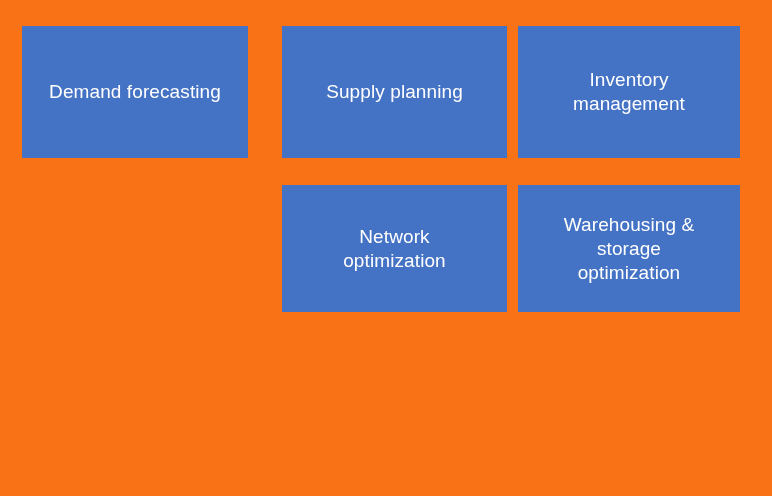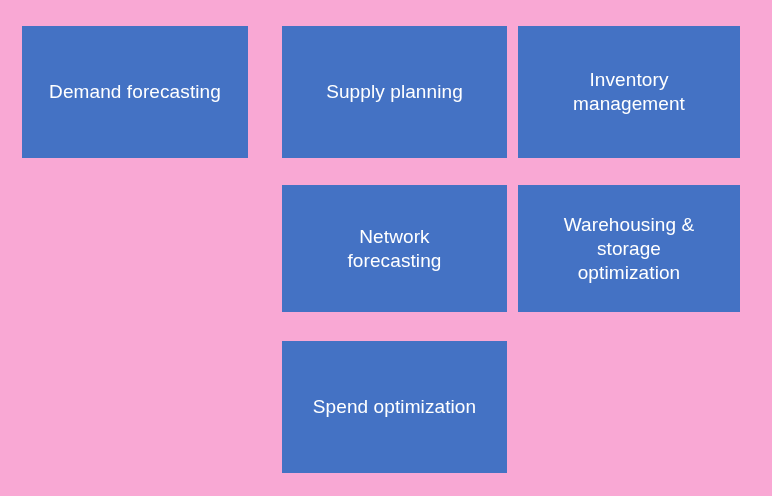--- a/index.html
+++ b/index.html
@@ -12,21 +12,21 @@
     height: 496px;
     background: #FFFFFF;
     font-family: "Liberation Sans", sans-serif;
     overflow: hidden;
   }
 
   #diagram-canvas {
     position: relative;
     width: 772px;
     height: 496px;
-    background: #f9a8d4;
+    background: #f97316;
   }
 
   .box {
     position: absolute;
     background: #4472C4;
     color: #FFFFFF;
     display: flex;
     align-items: center;
     justify-content: center;
     text-align: center;
@@ -69,26 +69,23 @@
   </div>
 
   <div class="box col-3 row-1">
     <span class="box-label">Inventory
 management</span>
   </div>
 
 
   <div class="box col-2 row-2">
     <span class="box-label">Network
-forecasting</span>
+optimization</span>
   </div>
 
   <div class="box col-3 row-2">
     <span class="box-label">Warehousing &amp;
 storage
 optimization</span>
   </div>
 
-  <div class="box col-2 row-3">
-    <span class="box-label">Spend optimization</span>
-  </div>
 
 </div>
 
 </body></html>

